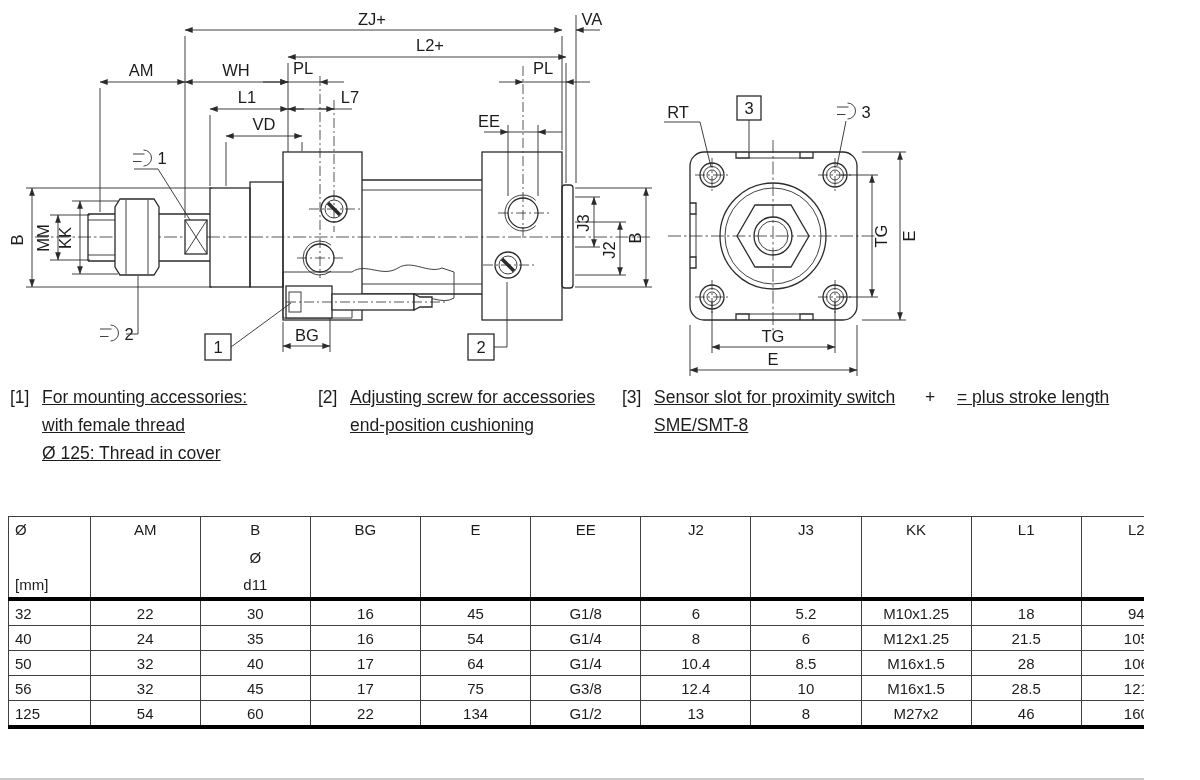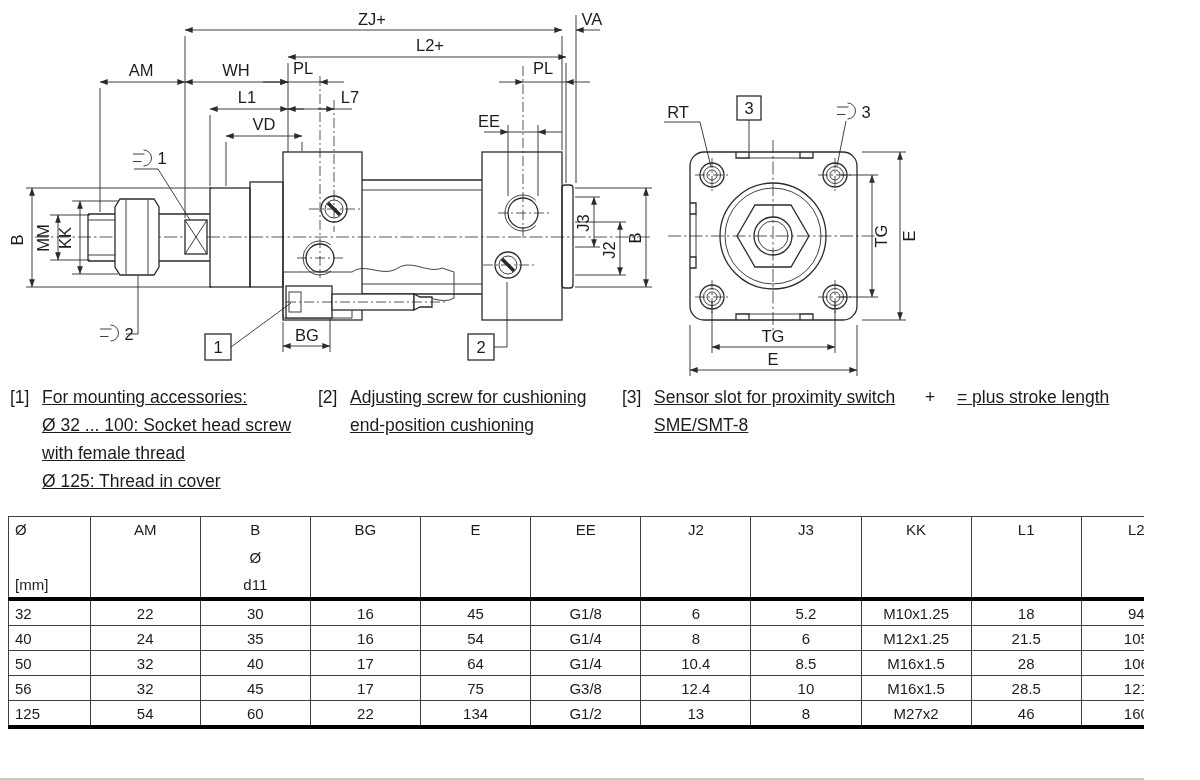--- a/index.html
+++ b/index.html
@@ -296,29 +296,28 @@
       </g>
     </g>
   </svg>
   </div>
 
   <div id="footnotes">
       <div class="fn-block" style="left: 10px;">
         <span class="fn-marker">[1]</span>
         <div class="fn-lines">
           <div>For mounting accessories:</div>
-          <div>Ø 32 ... 100: Socket head screw</div>
           <div>with female thread</div>
           <div>Ø 125: Thread in cover</div>
         </div>
       </div>
       <div class="fn-block" style="left: 318px;">
         <span class="fn-marker">[2]</span>
         <div class="fn-lines">
-          <div>Adjusting screw for cushioning</div>
+          <div>Adjusting screw for accessories</div>
           <div>end-position cushioning</div>
         </div>
       </div>
       <div class="fn-block" style="left: 622px;">
         <span class="fn-marker">[3]</span>
         <div class="fn-lines">
           <div>Sensor slot for proximity switch</div>
           <div>SME/SMT-8</div>
         </div>
       </div>

